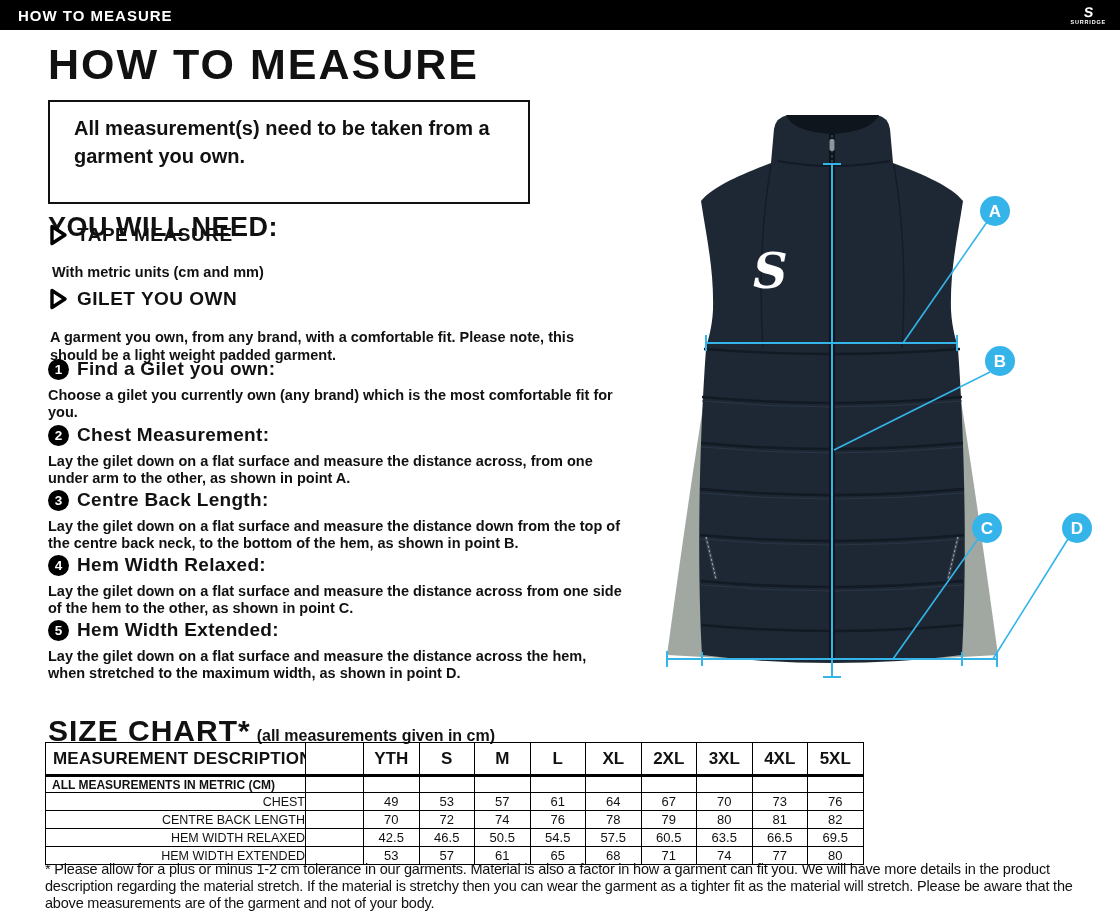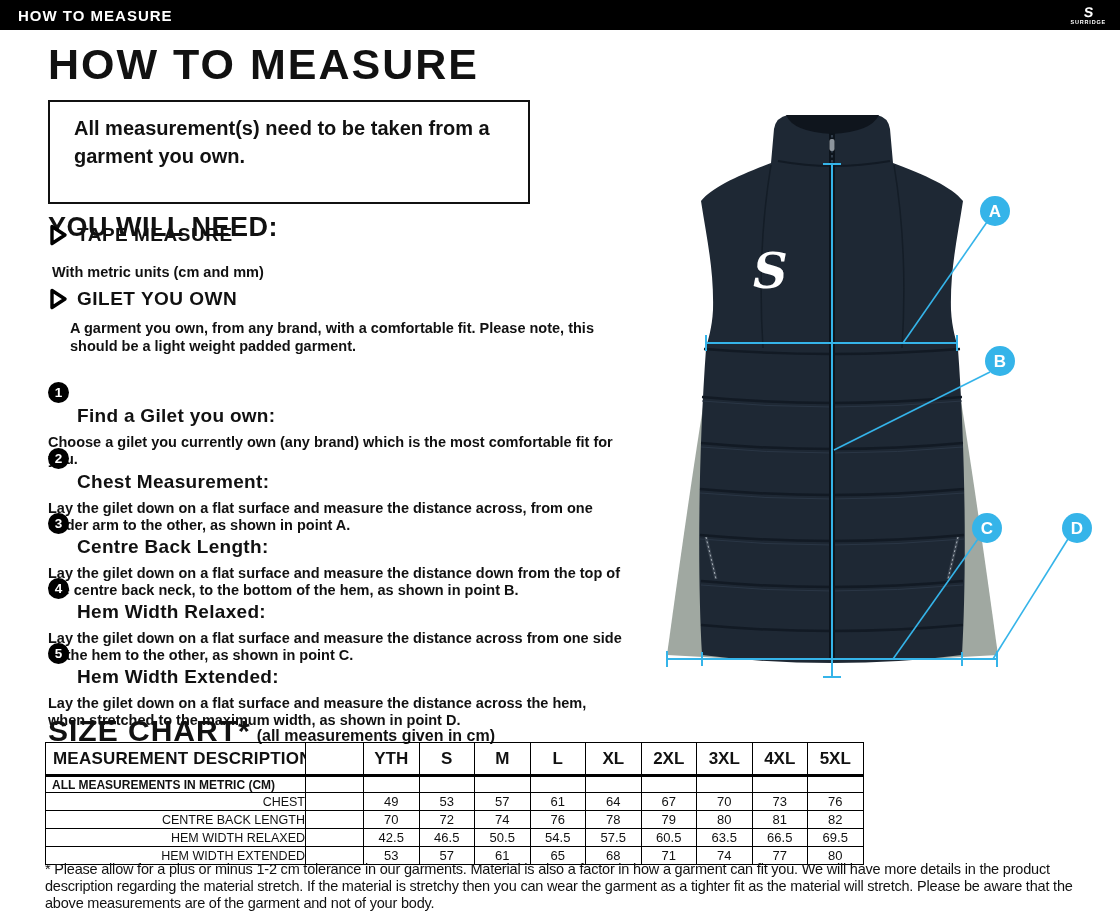--- a/index.html
+++ b/index.html
@@ -19,21 +19,21 @@
   .notice-box p { font-size:20px; font-weight:bold; line-height:1.42; }
 
   .need-heading { position:absolute; left:48px; top:212px; font-size:27px; font-weight:bold; letter-spacing:0.5px; }
   .need-item { position:absolute; left:48px; display:flex; align-items:center; gap:9px; }
   .need-item h3 { font-size:19px; font-weight:bold; letter-spacing:0.5px; }
   .need-desc { position:absolute; font-size:14.5px; font-weight:bold; line-height:1.22; }
 
   .step { position:absolute; left:48px; width:600px; }
   .step-head { display:flex; align-items:center; gap:8px; }
   .step-num { width:21px; height:21px; border-radius:50%; background:#000; color:#fff; font-size:13.5px; font-weight:bold; display:flex; align-items:center; justify-content:center; flex:0 0 21px; }
-  .step-head h3 { font-size:19px; font-weight:bold; letter-spacing:0.3px;margin-top:47px; }
+  .step-head h3 { font-size:19px; font-weight:bold; letter-spacing:0.3px; }
   .step p { margin-top:7px; font-size:14.5px; font-weight:bold; line-height:1.18; }
 
   
   .size-chart-heading { position:absolute; left:48px; top:714px; font-size:30px; font-weight:bold; letter-spacing:1px;text-align:right; }
   .size-chart-heading .sub { font-size:16px; letter-spacing:0; margin-left:6px; }
   table.size-chart { position:absolute; left:45px; top:742px; width:818px; border-collapse:collapse; table-layout:fixed; }
   table.size-chart td, table.size-chart th { border:1.6px solid #000; overflow:hidden; white-space:nowrap; }
   table.size-chart thead th { height:33px; font-size:17px; font-weight:bold; border-bottom:3px solid #000; }
   table.size-chart thead th:first-child { text-align:left; padding-left:7px; letter-spacing:0.2px; }
   tr.unit-row td { height:17px; font-size:12px; font-weight:bold; padding-left:6px; }
@@ -73,21 +73,21 @@
     <h3>TAPE MEASURE</h3>
   </div>
   <p class="need-desc" style="left:52px; top:264px; width:420px;">With metric units (cm and mm)</p>
 
   <div class="need-item" style="top:288px;">
     <svg width="20" height="22" viewBox="0 0 20 22">
         <path d="M4 2.5 L17 11 L4 19.5 Z" fill="#fff" stroke="#000" stroke-width="3.4" stroke-linejoin="round"></path>
       </svg>
     <h3>GILET YOU OWN</h3>
   </div>
-  <p class="need-desc" style="left:50px; top:320px; width:565px;margin-left:20px;">A garment you own, from any brand, with a comfortable fit. Please note, this should be a light weight padded garment.</p>
+  <p class="need-desc" style="left:50px; top:329px; width:565px;">A garment you own, from any brand, with a comfortable fit. Please note, this should be a light weight padded garment.</p>
 
   <div class="step" style="top:358px;">
     <div class="step-head">
       <span class="step-num">1</span>
       <h3>Find a Gilet you own:</h3>
     </div>
     <p style="width:595px;">Choose a gilet you currently own  (any brand) which is the most comfortable fit for you.</p>
   </div>
 
   <div class="step" style="top:424px;">

